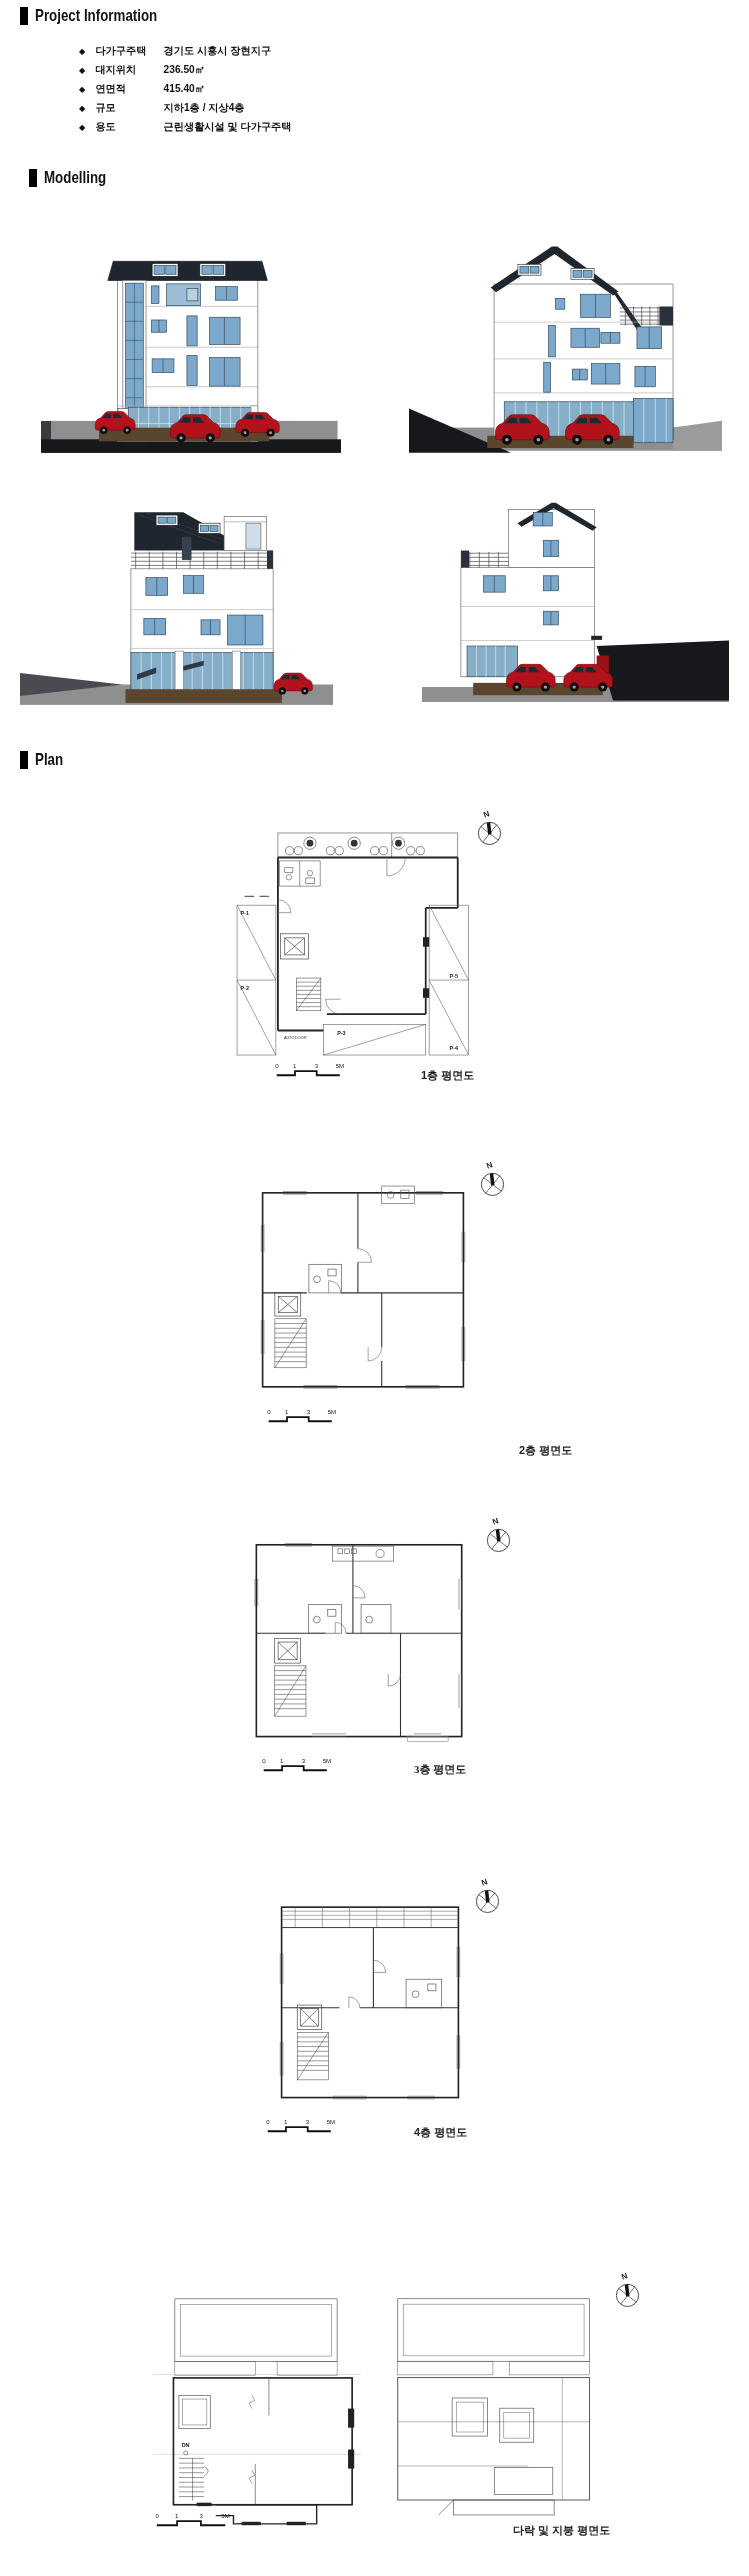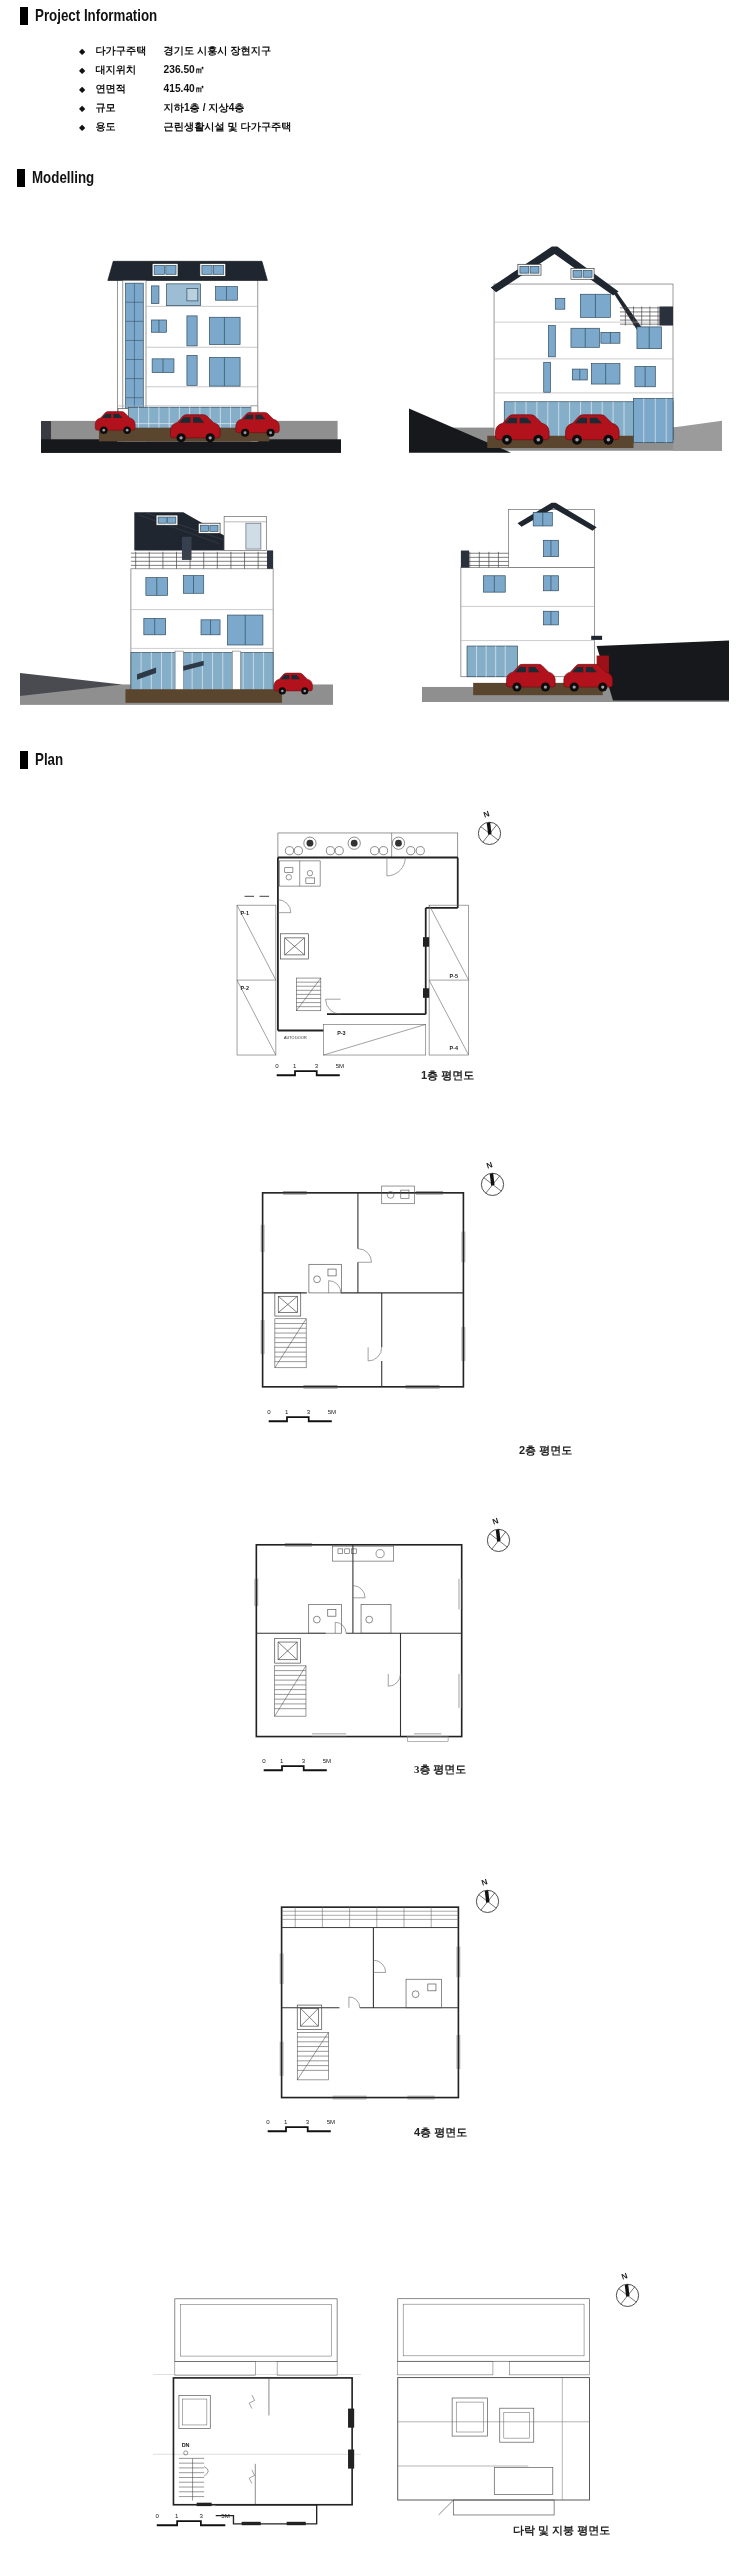--- a/index.html
+++ b/index.html
@@ -4,21 +4,21 @@
 <style>
   html,body{margin:0;padding:0;background:#fff;}
   .page{position:relative;width:731px;height:2576px;background:#fff;overflow:hidden;
         font-family:"Liberation Sans","DejaVu Sans",sans-serif;color:#111;}
   
   .sec-title{position:absolute;display:flex;align-items:center;gap:7.5px;}
   .sec-bar{width:7.5px;height:18.4px;background:#000;flex:0 0 auto;}
   .sec-text{font-size:15.7px;font-weight:700;letter-spacing:0;white-space:nowrap;
             transform:scaleX(.85);transform-origin:left center;}
   #title-project{left:20.4px;top:6.8px;}
-  #title-modelling{left:17px;top:169px;align-items:flex-end;}
+  #title-modelling{left:29px;top:169px;align-items:flex-end;}
   #title-plan{left:20.4px;top:751px;align-items:center;}
   
   .info-list{position:absolute;left:79px;top:41px;}
   .info-row{display:flex;align-items:center;height:19px;font-size:10.2px;font-weight:700;}
   .info-bullet{width:16.4px;font-size:8.2px;}
   .info-label{width:60px;}
   .info-value{margin-left:8.2px;white-space:nowrap;}
   
   .render{position:absolute;}
   #r1{left:41px;top:204px;}

